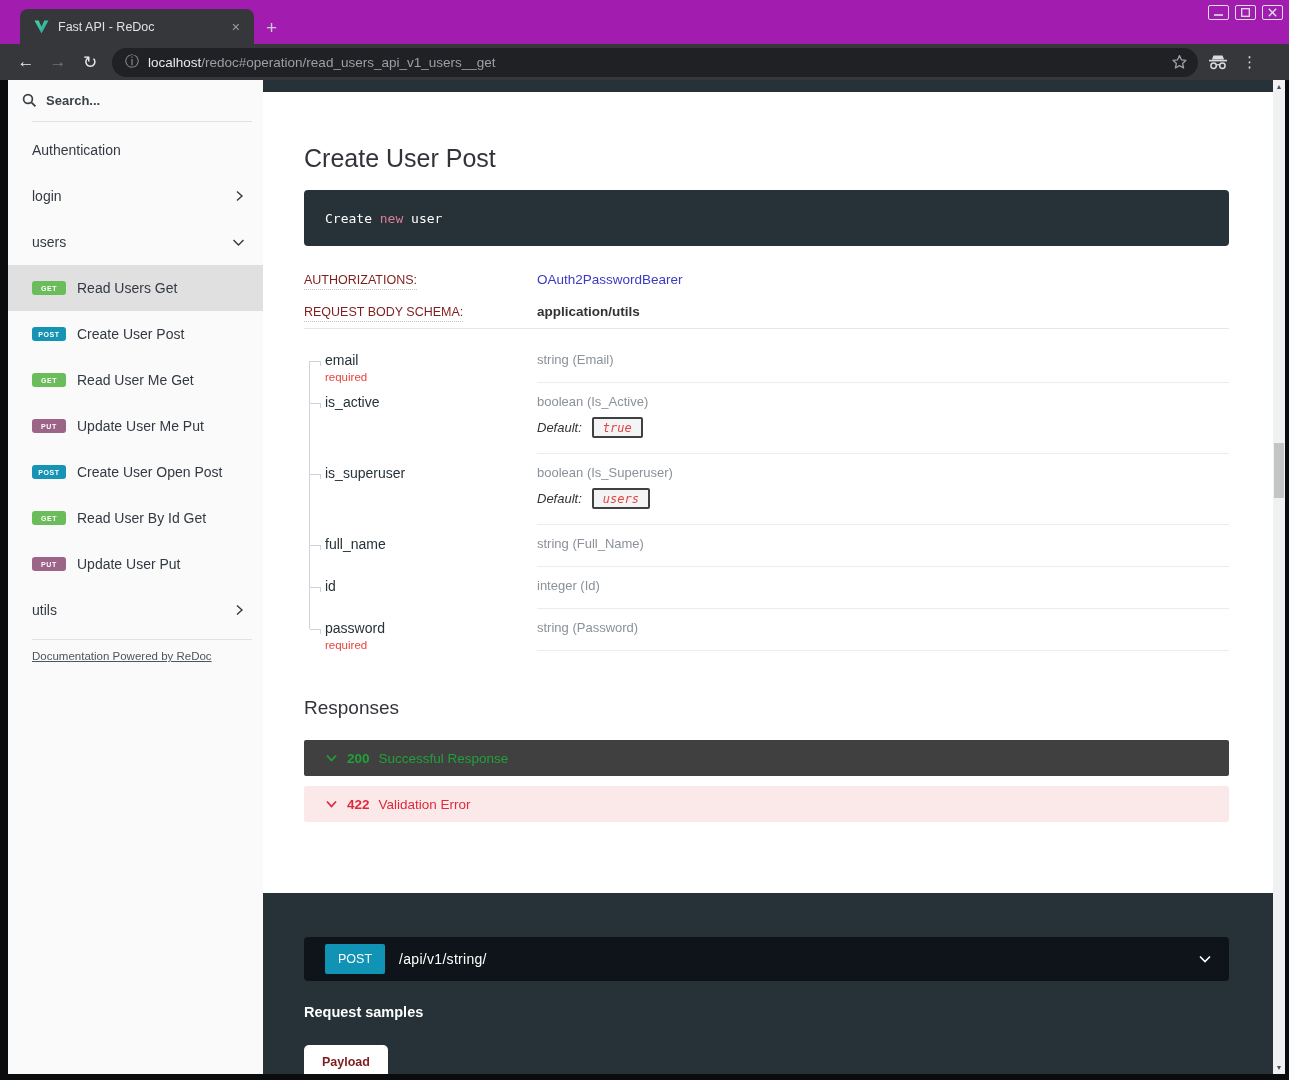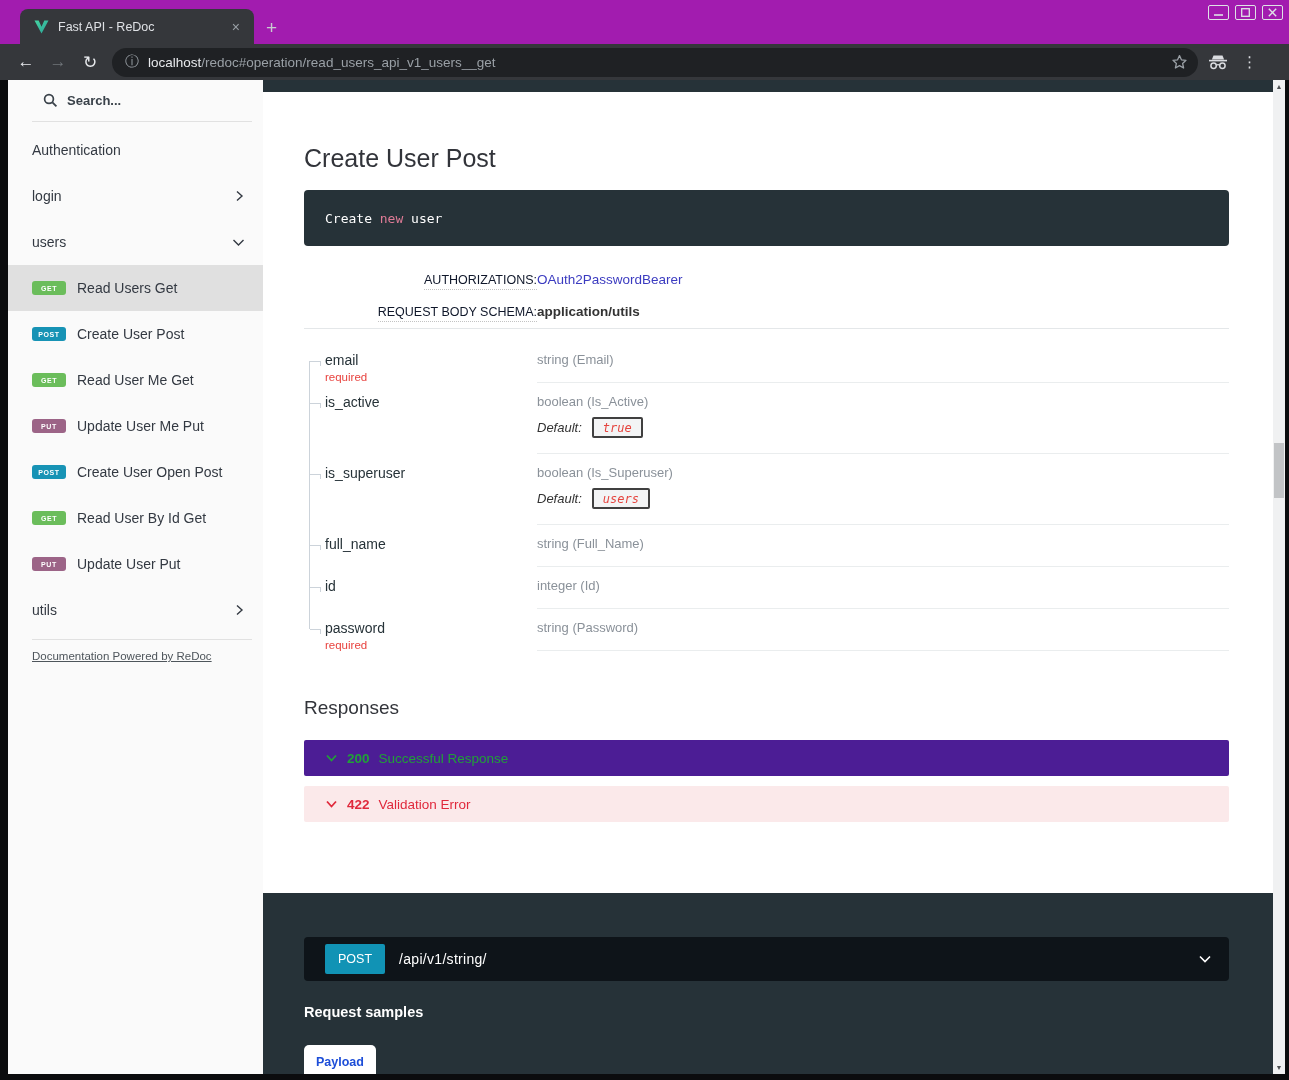--- a/index.html
+++ b/index.html
@@ -25,21 +25,21 @@
   .omni-path { color:#9aa0a6; font-size:13.5px; flex:1; white-space:nowrap; overflow:hidden; }
   .omni-star { margin-left:8px; display:flex; }
   .tb-right { display:flex; align-items:center; gap:14px; padding:0 12px 0 10px; }
   .menu-dots { color:#dadce0; font-size:15px; letter-spacing:0; }
 
   
   .app { position:absolute; top:80px; left:8px; right:4px; bottom:6px; display:flex; }
 
   
   .sidebar { width:255px; background:#fafafa; flex:none; display:flex; flex-direction:column; }
-  .search-row { display:flex; align-items:center; gap:9px; padding:13px 20px 7px 35px; }
+  .search-row { display:flex; align-items:center; gap:9px; padding:13px 20px 7px 14px; }
   .search-input { border:none; outline:none; background:transparent; font-family:"Liberation Sans",sans-serif; font-size:13px; font-weight:bold; color:#3a424a; width:160px; }
   .search-input::placeholder { color:#3a424a; opacity:1; }
   .side-sep { border:none; border-top:1px solid #e1e1e1; margin:6px 11px 0 24px; }
   .navlist { margin-top:5px; }
   .nav-row { height:46px; display:flex; align-items:center; padding:0 18px 0 24px; font-size:14px; color:#333942; cursor:pointer; }
   .nav-row .lbl { flex:1; }
   .nav-row.active { background:#e0e0e0; }
   .m-badge { display:inline-block; width:34px; text-align:center; padding:4px 0 3px; border-radius:3px; color:#fff; font-size:7px; font-weight:bold; letter-spacing:.6px; margin-right:11px; }
   .m-get  { background:#6bbd5b; }
   .m-post { background:#1793b5; }
@@ -50,21 +50,21 @@
   .main { flex:1; background:#ffffff; display:flex; flex-direction:column; overflow:hidden; }
   .top-strip { height:12px; background:#263238; flex:none; }
   .white-sec { height:801px; overflow:hidden; padding:0 44px 0 41px; flex:none; }
   h1.op-title { font-size:25px; font-weight:400; color:#32343a; margin-top:52px; }
   .desc-code { margin-top:17px; height:56px; background:#263238; border-radius:4px; display:flex; align-items:center; padding-left:21px;
                font-family:"DejaVu Sans Mono",monospace; font-size:13px; color:#ffffff; }
   .kw { color:#de7b96; }
   .meta-row { display:flex; align-items:baseline; }
   .auth-row { margin-top:26px; }
   .rbs-row { margin-top:17px; }
-  .meta-label { width:233px; flex:none; font-size:12.5px; color:#0f172a;text-align:right; }
+  .meta-label { width:233px; flex:none; font-size:12.5px; color:#7f1d1d; }
   .meta-label span { border-bottom:1px dotted #c3c3c3; padding-bottom:2px; }
   .auth-link { font-size:13.5px; color:#3b3bc0; cursor:pointer; }
   .ctype { font-size:13.5px; font-weight:bold; color:#333333; }
   .schema-hr { border:none; border-top:1px solid #e4e7e9; margin-top:9px; }
 
   .schema { margin-top:12px; }
   .frow { display:flex; position:relative; }
   .frow::before { content:""; position:absolute; left:5px; top:0; height:100%; border-left:1px solid #ccd3da; }
   .frow:first-child::before { top:20px; height:calc(100% - 20px); }
   .frow:last-child::before { height:20px; }
@@ -73,31 +73,31 @@
   .fname { font-size:14px; color:#263238; }
   .freq { font-size:11.5px; color:#e8433f; margin-top:3px; }
   .fright { flex:1; border-bottom:1px solid #eaedee; padding:11px 0 15px; }
   .ftype { font-size:13px; color:#8a9199; }
   .fdefault { margin-top:8px; font-size:13px; color:#333333; display:flex; align-items:center; gap:10px;font-style:italic; }
   .chip { font-family:"DejaVu Sans Mono",monospace; font-size:12px; color:#e5453f; background:#f3f4f5; border:2px solid #404040; border-radius:2px; padding:2px 9px 1px; }
 
   h2.resp-title { margin-top:46px; font-size:19px; font-weight:500; color:#32343a; }
   .resp-row { margin-top:10px; height:36px; border-radius:2px; display:flex; align-items:center; gap:9px; padding-left:21px; font-size:13.5px; cursor:pointer; }
   .resp-row.first { margin-top:21px; }
-  .resp-success { background:#4c1d95; color:#21a038; }
+  .resp-success { background:#404040; color:#21a038; }
   .resp-error { background:#fbe9ea; color:#e0293c; }
   .resp-code { font-weight:bold; }
 
   
   .dark-sec { flex:1; background:#263238; padding:0 44px 0 41px; }
   .op-bar { margin-top:44px; height:44px; background:#0e1419; border-radius:4px; display:flex; align-items:center; padding:0 17px 0 21px; }
   .post-badge { background:#1193b5; color:#fff; font-size:12.5px; padding:8px 13px; border-radius:2px; }
   .op-path { color:#ffffff; font-size:14px; margin-left:14px; flex:1; letter-spacing:.3px; }
   .samples-h { margin-top:23px; color:#ffffff; font-size:14.5px; font-weight:bold; }
-  .payload-tab { margin-top:25px; display:inline-block; background:#ffffff; color:#1d4ed8; font-size:12.5px; font-weight:bold; padding:10px 12px; border-radius:5px; cursor:pointer; }
+  .payload-tab { margin-top:25px; display:inline-block; background:#ffffff; color:#7f1d1d; font-size:12.5px; font-weight:bold; padding:10px 18px; border-radius:5px; cursor:pointer; }
 
   
   .scrollcol { width:12px; flex:none; background:#f0f1f2; position:relative; }
   .sc-arrow { position:absolute; left:0; width:12px; text-align:center; font-size:7px; color:#4e5154; }
   .sc-up { top:3px; }
   .sc-down { bottom:3px; }
   .sc-thumb { position:absolute; top:363px; left:1px; width:10px; height:55px; background:#c2c4c6; }
 </style>
 </head>
 <body>

